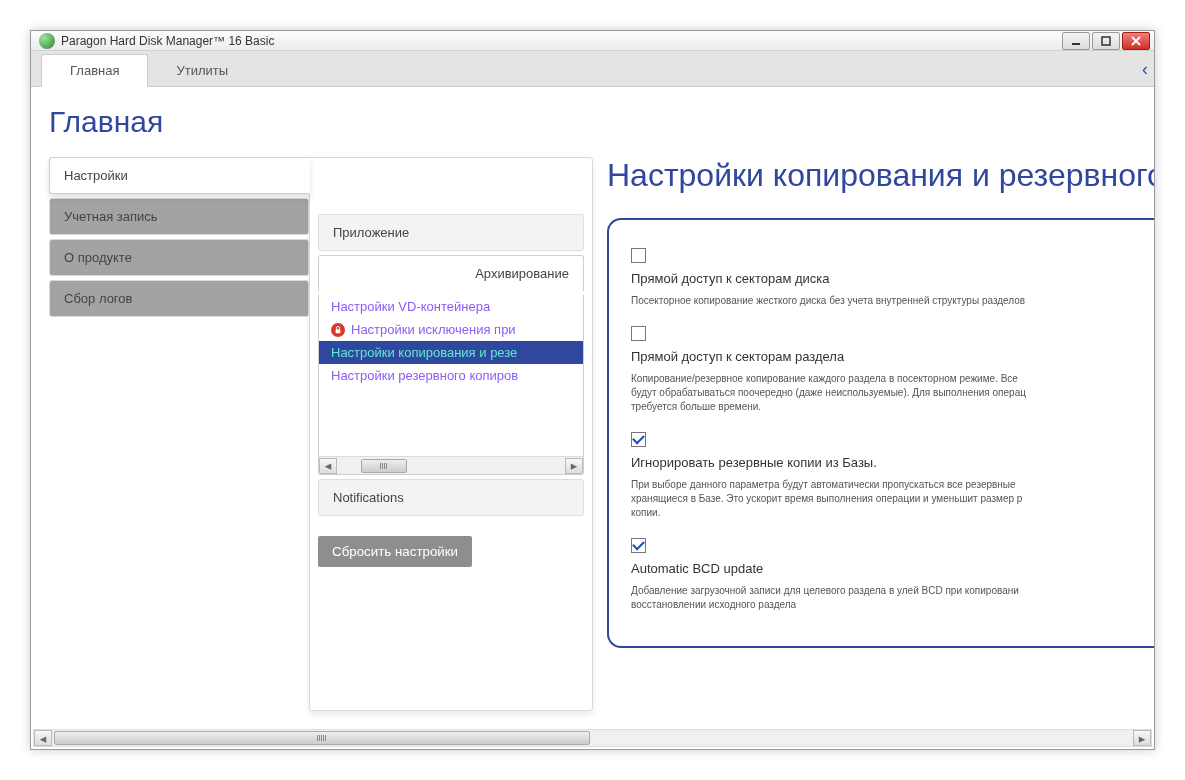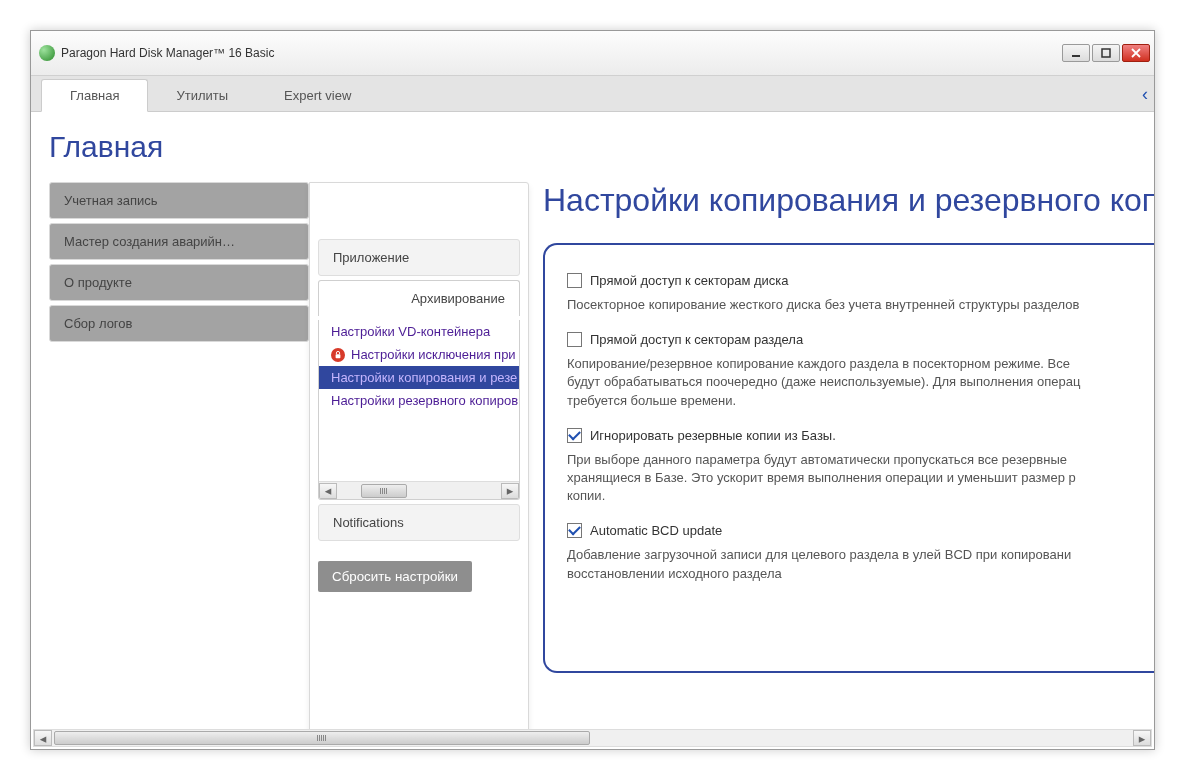--- a/index.html
+++ b/index.html
@@ -1,55 +1,55 @@
 <!DOCTYPE html>
 <html><head>
 <meta charset="utf-8">
 <style>
 * { box-sizing: border-box; margin: 0; padding: 0; }
 body { font-family: "Segoe UI", Tahoma, sans-serif; font-size: 13px; background: #fff; width: 1185px; height: 780px; overflow: hidden; }
 .window-frame { border: 1px solid #999; margin: 30px 30px 0 30px; height: 720px; position: relative; background: #fff; box-shadow: 0 0 10px rgba(0,0,0,0.2); }
-.titlebar { height: 45px; background: linear-gradient(to bottom, #fdfdfd, #ececec); border-bottom: 1px solid #d0d0d0; display: flex; align-items: center; padding: 0 4px 0 8px; justify-content: flex-end; }
+.titlebar { height: 20px; background: linear-gradient(to bottom, #fdfdfd, #ececec); border-bottom: 1px solid #d0d0d0; display: flex; align-items: center; padding: 0 4px 0 8px; justify-content: flex-end; }
 .titlebar .app-icon { width: 16px; height: 16px; border-radius: 50%; background: radial-gradient(circle at 30% 30%, #9de29d, #2a8a2a); margin-right: 6px; flex-shrink: 0; }
 .titlebar .title-text { flex: 1; color: #333; font-size: 12px; }
 .winbtns { display: flex; gap: 2px; }
 .winbtn { width: 28px; height: 18px; border: 1px solid #9a9a9a; border-radius: 2px; display: flex; align-items: center; justify-content: center; background: linear-gradient(to bottom,#f5f5f5,#dcdcdc); }
 .winbtn.close { background: linear-gradient(to bottom,#f08080,#d03020); border-color:#a02010; color:#fff; }
 .winbtn svg { width: 10px; height: 10px; }
 .tabstrip { height: 36px; background: #e4e4e4; display: flex; align-items: flex-end; padding-left: 10px; border-bottom: 1px solid #ccc; position: relative; }
 .tab { padding: 8px 28px; color: #555; cursor: pointer; }
 .tab.active { background: #fff; border: 1px solid #ccc; border-bottom: 1px solid #fff; border-radius: 3px 3px 0 0; position: relative; top: 1px; }
 .tabstrip .right-ind { position:absolute; right:6px; bottom:6px; color:#2050b0; font-size:18px; }
 .content { padding: 18px 0 0 18px; height: calc(100% - 64px - 22px); overflow: hidden; }
 .page-title { font-size: 30px; color: #30479e; font-weight: 400; margin-bottom: 18px; }
 .layout { display: flex; height: calc(100% - 60px); }
 .leftnav { width: 260px; flex-shrink: 0; }
 .nav-item { background: #a3a3a3; border: 1px solid #d9d9d9; border-radius: 3px; padding: 10px 14px; margin-bottom: 4px; color: #444; cursor: pointer; white-space: nowrap; overflow: hidden; text-overflow: ellipsis; }
 .nav-item.active { background: #fff; border: 1px solid #cfcfcf; border-right: 1px solid #fff; border-radius: 3px 0 0 3px; box-shadow: 0 4px 6px rgba(0,0,0,0.12); position: relative; z-index: 2; margin-right: -1px; }
-.midcol { width: 220px; flex-shrink: 0; border: 1px solid #d9d9d9; border-radius: 0 3px 3px 3px; padding: 56px 8px 24px 8px; position: relative; background:#fff; box-shadow: 0 4px 6px rgba(0,0,0,0.08); }
+.midcol { width: 284px; flex-shrink: 0; border: 1px solid #d9d9d9; border-radius: 0 3px 3px 3px; padding: 56px 8px 24px 8px; position: relative; background:#fff; box-shadow: 0 4px 6px rgba(0,0,0,0.08); }
 .accordion-item { background: #f3f3f3; border: 1px solid #dedede; border-radius: 3px; padding: 10px 14px; margin-bottom: 4px; color:#444; cursor:pointer; }
 .accordion-item.open { background:#fff; border:1px solid #cfcfcf; border-bottom:none; border-radius:3px 3px 0 0;text-align:right; }
 .sublist { border:1px solid #cfcfcf; border-top:none; border-radius:0 0 3px 3px; height: 180px; overflow:hidden; position:relative; margin-bottom:4px; background:#fff; }
-.sub-item { padding: 4px 12px; color:#4c1d95; white-space:nowrap; cursor:pointer; display:flex; align-items:center; gap:6px; }
-.sub-item.selected { background:#30479e; color:#c4b5fd; }
+.sub-item { padding: 4px 12px; color:#8b5cf6; white-space:nowrap; cursor:pointer; display:flex; align-items:center; gap:6px; }
+.sub-item.selected { background:#30479e; color:#5eead4; }
 .sub-item .lock-icon { width:14px; height:14px; background:#d73a2a; border-radius:50%; display:inline-flex; align-items:center; justify-content:center; flex-shrink:0; }
 .sub-item .lock-icon svg { width:8px; height:8px; fill:#fff; }
 .hscroll { position:absolute; bottom:0; left:0; right:0; height:18px; background:#f0f0f0; border-top:1px solid #ddd; display:flex; align-items:center; }
 .hscroll .thumb { width:46px; height:14px; background:linear-gradient(to bottom,#eee,#ccc); border:1px solid #aaa; border-radius:2px; margin-left:24px; position:relative; }
 .hscroll .thumb::after{content:"";position:absolute;left:50%;top:50%;transform:translate(-50%,-50%);width:8px;height:6px;background:repeating-linear-gradient(to right,#888 0 1px,transparent 1px 2px);}
 .hscroll .arrow { width:18px; height:16px; display:flex; align-items:center; justify-content:center; color:#666; background:linear-gradient(to bottom,#f7f7f7,#ddd); border:1px solid #bbb;}
 .hscroll .spacer { flex:1; }
 .reset-btn { margin-top: 16px; background: #8e8e8e; color: #fff; border: none; border-radius: 2px; padding: 8px 14px; cursor: pointer; }
 .detail { flex:1; padding: 0 0 0 14px; min-width:0; }
 .detail-title { font-size: 32px; color: #30479e; font-weight: 400; margin-bottom: 24px; white-space:nowrap; overflow:hidden; }
 .detail-panel { border: 2px solid #30479e; border-right:none; border-radius: 14px 0 0 14px; padding: 28px 10px 28px 22px; height: 430px; }
-.chk-row { display:flex; align-items:flex-start; gap:8px; margin-bottom: 8px; color:#333; }
+.chk-row { display:flex; align-items:flex-start; gap:8px; margin-bottom: 8px; color:#333;flex-direction:column; }
 .chk-box { width:15px; height:15px; border:1px solid #767676; background:#fff; display:flex; align-items:center; justify-content:center; flex-shrink:0; }
 .chk-box.checked::after { content:""; width:9px; height:5px; border-left:2px solid #2050b0; border-bottom:2px solid #2050b0; transform: rotate(-45deg) translate(1px,-1px); }
-.desc { color:#555; font-size:13px; margin-bottom: 18px; line-height:1.4; white-space:nowrap; overflow:hidden; }
+.desc { color:#555; font-size:10px; margin-bottom: 18px; line-height:1.4; white-space:nowrap; overflow:hidden; }
 .bottom-hscroll { position:absolute; bottom:2px; left:2px; right:2px; height:18px; background:#f0f0f0; border:1px solid #ddd; display:flex; align-items:center; }
 .bottom-hscroll .thumb { height:14px; background:linear-gradient(to bottom,#eee,#ccc); border:1px solid #aaa; border-radius:2px; flex:0 0 48%; margin:0 2px; position:relative;}
 .bottom-hscroll .thumb::after{content:"";position:absolute;left:50%;top:50%;transform:translate(-50%,-50%);width:10px;height:6px;background:repeating-linear-gradient(to right,#888 0 1px,transparent 1px 2px);}
 .bottom-hscroll .arrow{width:18px;height:16px;display:flex;align-items:center;justify-content:center;color:#666;background:linear-gradient(to bottom,#f7f7f7,#ddd);border:1px solid #bbb;}
 .bottom-hscroll .track{flex:1;}
 </style>
 </head>
 <body>
 
 <div class="window-frame">
@@ -71,31 +71,30 @@
           <svg viewBox="0 0 10 10">
             <path d="M1 1 L9 9 M9 1 L1 9" stroke="#fff" stroke-width="1.8"></path>
           </svg>
         </div>
     </div>
   </div>
 
   <div class="tabstrip">
     <div class="tab active">Главная</div>
     <div class="tab">Утилиты</div>
-    <div class="tab">Expert view</div>
     <div class="right-ind">‹</div>
   </div>
 
   <div class="content">
     <div class="page-title">Главная</div>
 
     <div class="layout">
       <div class="leftnav">
+        <div class="nav-item active">Настройки</div>
         <div class="nav-item">Учетная запись</div>
-        <div class="nav-item">Мастер создания аварийн…</div>
         <div class="nav-item">О продукте</div>
         <div class="nav-item">Сбор логов</div>
       </div>
 
       <div class="midcol">
         <div class="accordion-item">Приложение</div>
         <div class="accordion-item open">Архивирование</div>
         <div class="sublist">
           <div class="sub-item">
               <span>Настройки VD-контейнера</span>

